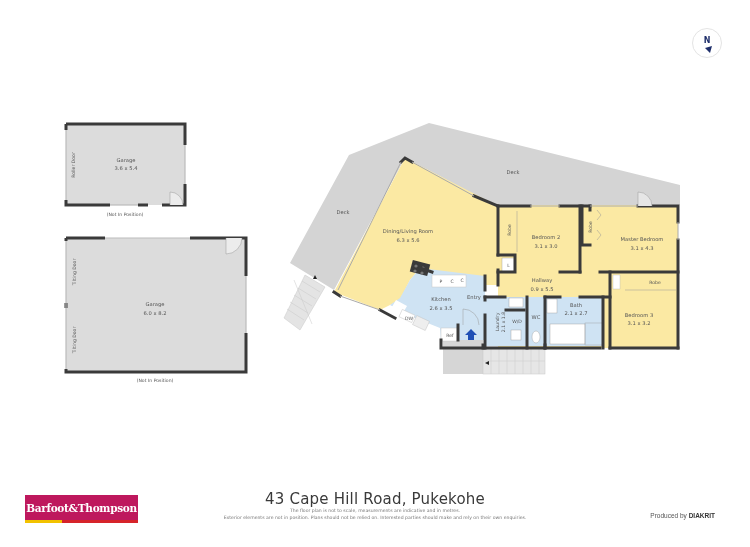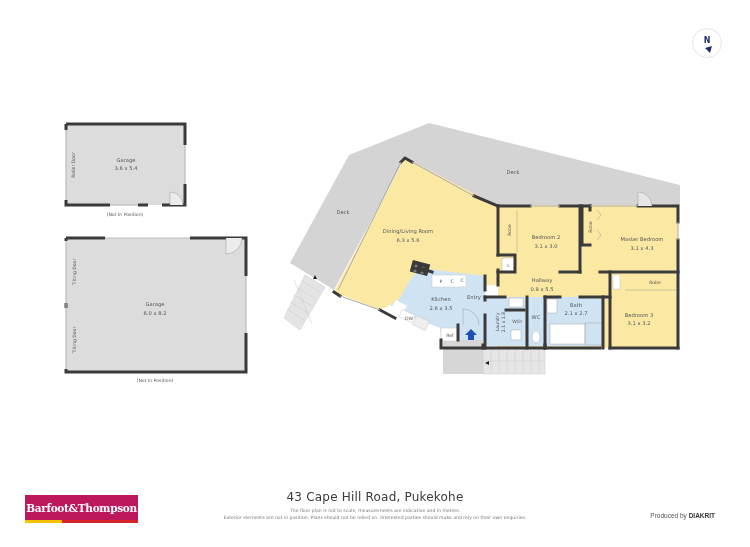--- a/index.html
+++ b/index.html
@@ -1,20 +1,20 @@
 <!DOCTYPE html>
 <html><head>
   <meta charset="utf-8">
   <style>
     html, body { margin: 0; padding: 0; background: #ffffff; }
     body { width: 750px; height: 547px; position: relative; overflow: hidden; font-family: "Liberation Sans", sans-serif; }
     #plan { position: absolute; left: 0; top: 0; width: 750px; height: 547px; }
     .lbl { font-family: "DejaVu Sans", sans-serif; font-size: 5.2px; fill: #555555; text-anchor: middle; }
     .lbl-sm { font-family: "DejaVu Sans", sans-serif; font-size: 4.6px; fill: #555555; text-anchor: middle; }
-    .footer-title { position: absolute; left: 0; width: 750px; top: 490px; text-align: center; font-family: "DejaVu Sans", sans-serif; font-size: 12px; color: #3a3a3a; letter-spacing: 0.2px; }
+    .footer-title { position: absolute; left: 0; width: 750px; top: 490px; text-align: center; font-family: "DejaVu Sans", sans-serif; font-size: 15px; color: #3a3a3a; letter-spacing: 0.2px; }
     .footer-note { position: absolute; left: 0; width: 750px; text-align: center; font-family: "DejaVu Sans", sans-serif; font-size: 4.6px; color: #777777; }
     .note1 { top: 508px; }
     .note2 { top: 515px; }
     .brand { position: absolute; left: 25px; top: 495px; width: 113px; height: 25px; background: #be185d; display: flex; align-items: center; justify-content: center; }
     .brand-text { font-family: "DejaVu Serif", serif; font-weight: bold; font-size: 10.5px; color: #ffffff; letter-spacing: -0.3px; }
     .brand-bar { position: absolute; left: 25px; top: 520px; height: 3px; width: 113px; display: flex; }
     .brand-bar .y { background: #f2c200; width: 37px; }
     .brand-bar .r { background: #d6232a; flex: 1; }
     .producer { position: absolute; right: 35px; top: 512px; font-size: 6.5px; color: #555555; font-family: "Liberation Sans", sans-serif; }
     .producer b { color: #333333; font-weight: bold; }

